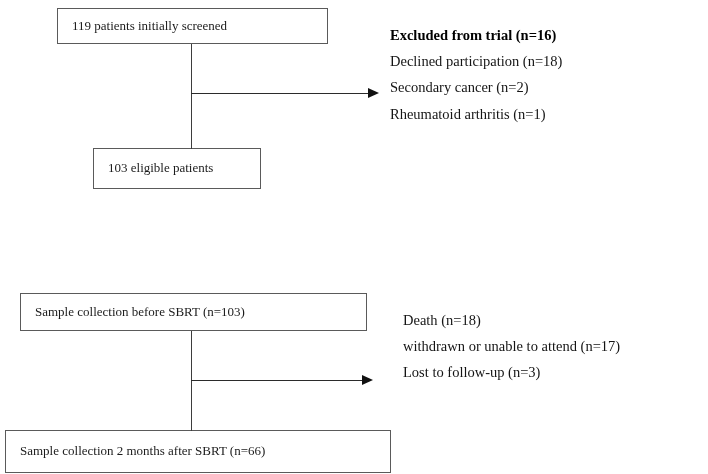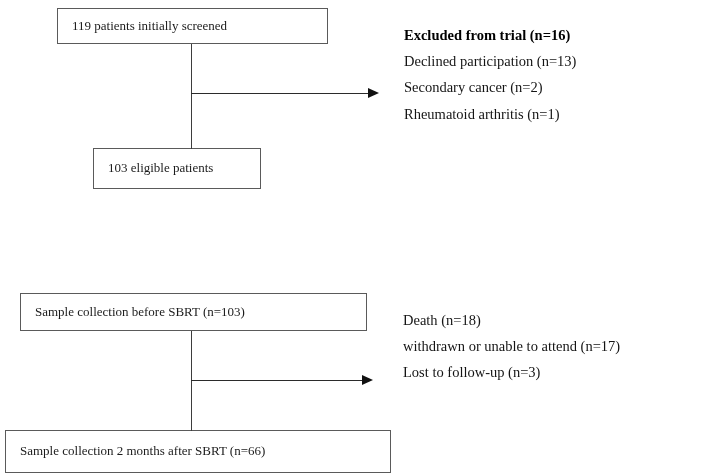--- a/index.html
+++ b/index.html
@@ -95,21 +95,21 @@
   }
   .note-line {
     font-size: 14.5px;
     line-height: 1.05;
     color: #141414;
     white-space: nowrap;
     margin-bottom: 11px;
   }
   .note-line:last-child { margin-bottom: 0; }
 
-  #note-trial  { left: 404px; top: 28px; }
+  #note-trial  { left: 390px; top: 28px; }
   #note-sample { left: 403px; top: 313px; }
 </style>
 </head>
 <body>
 
 <div id="canvas">
 
   <div class="fbox" id="box-screened">
     <span class="blabel">119 patients initially screened</span>
   </div>
@@ -134,21 +134,21 @@
     <div class="arrow-head"></div>
   </div>
 
   <div class="arrow-wrap" id="arrow-excluded-sample">
     <div class="arrow-line"></div>
     <div class="arrow-head"></div>
   </div>
 
   <div class="note-block" id="note-trial">
     <div class="note-head">Excluded from trial (n=16)</div>
-    <div class="note-line">Declined participation (n=13)</div>
+    <div class="note-line">Declined participation (n=18)</div>
     <div class="note-line">Secondary cancer (n=2)</div>
     <div class="note-line">Rheumatoid arthritis (n=1)</div>
   </div>
 
   <div class="note-block" id="note-sample">
     <div class="note-line">Death (n=18)</div>
     <div class="note-line">withdrawn or unable to attend (n=17)</div>
     <div class="note-line">Lost to follow-up (n=3)</div>
   </div>
 

